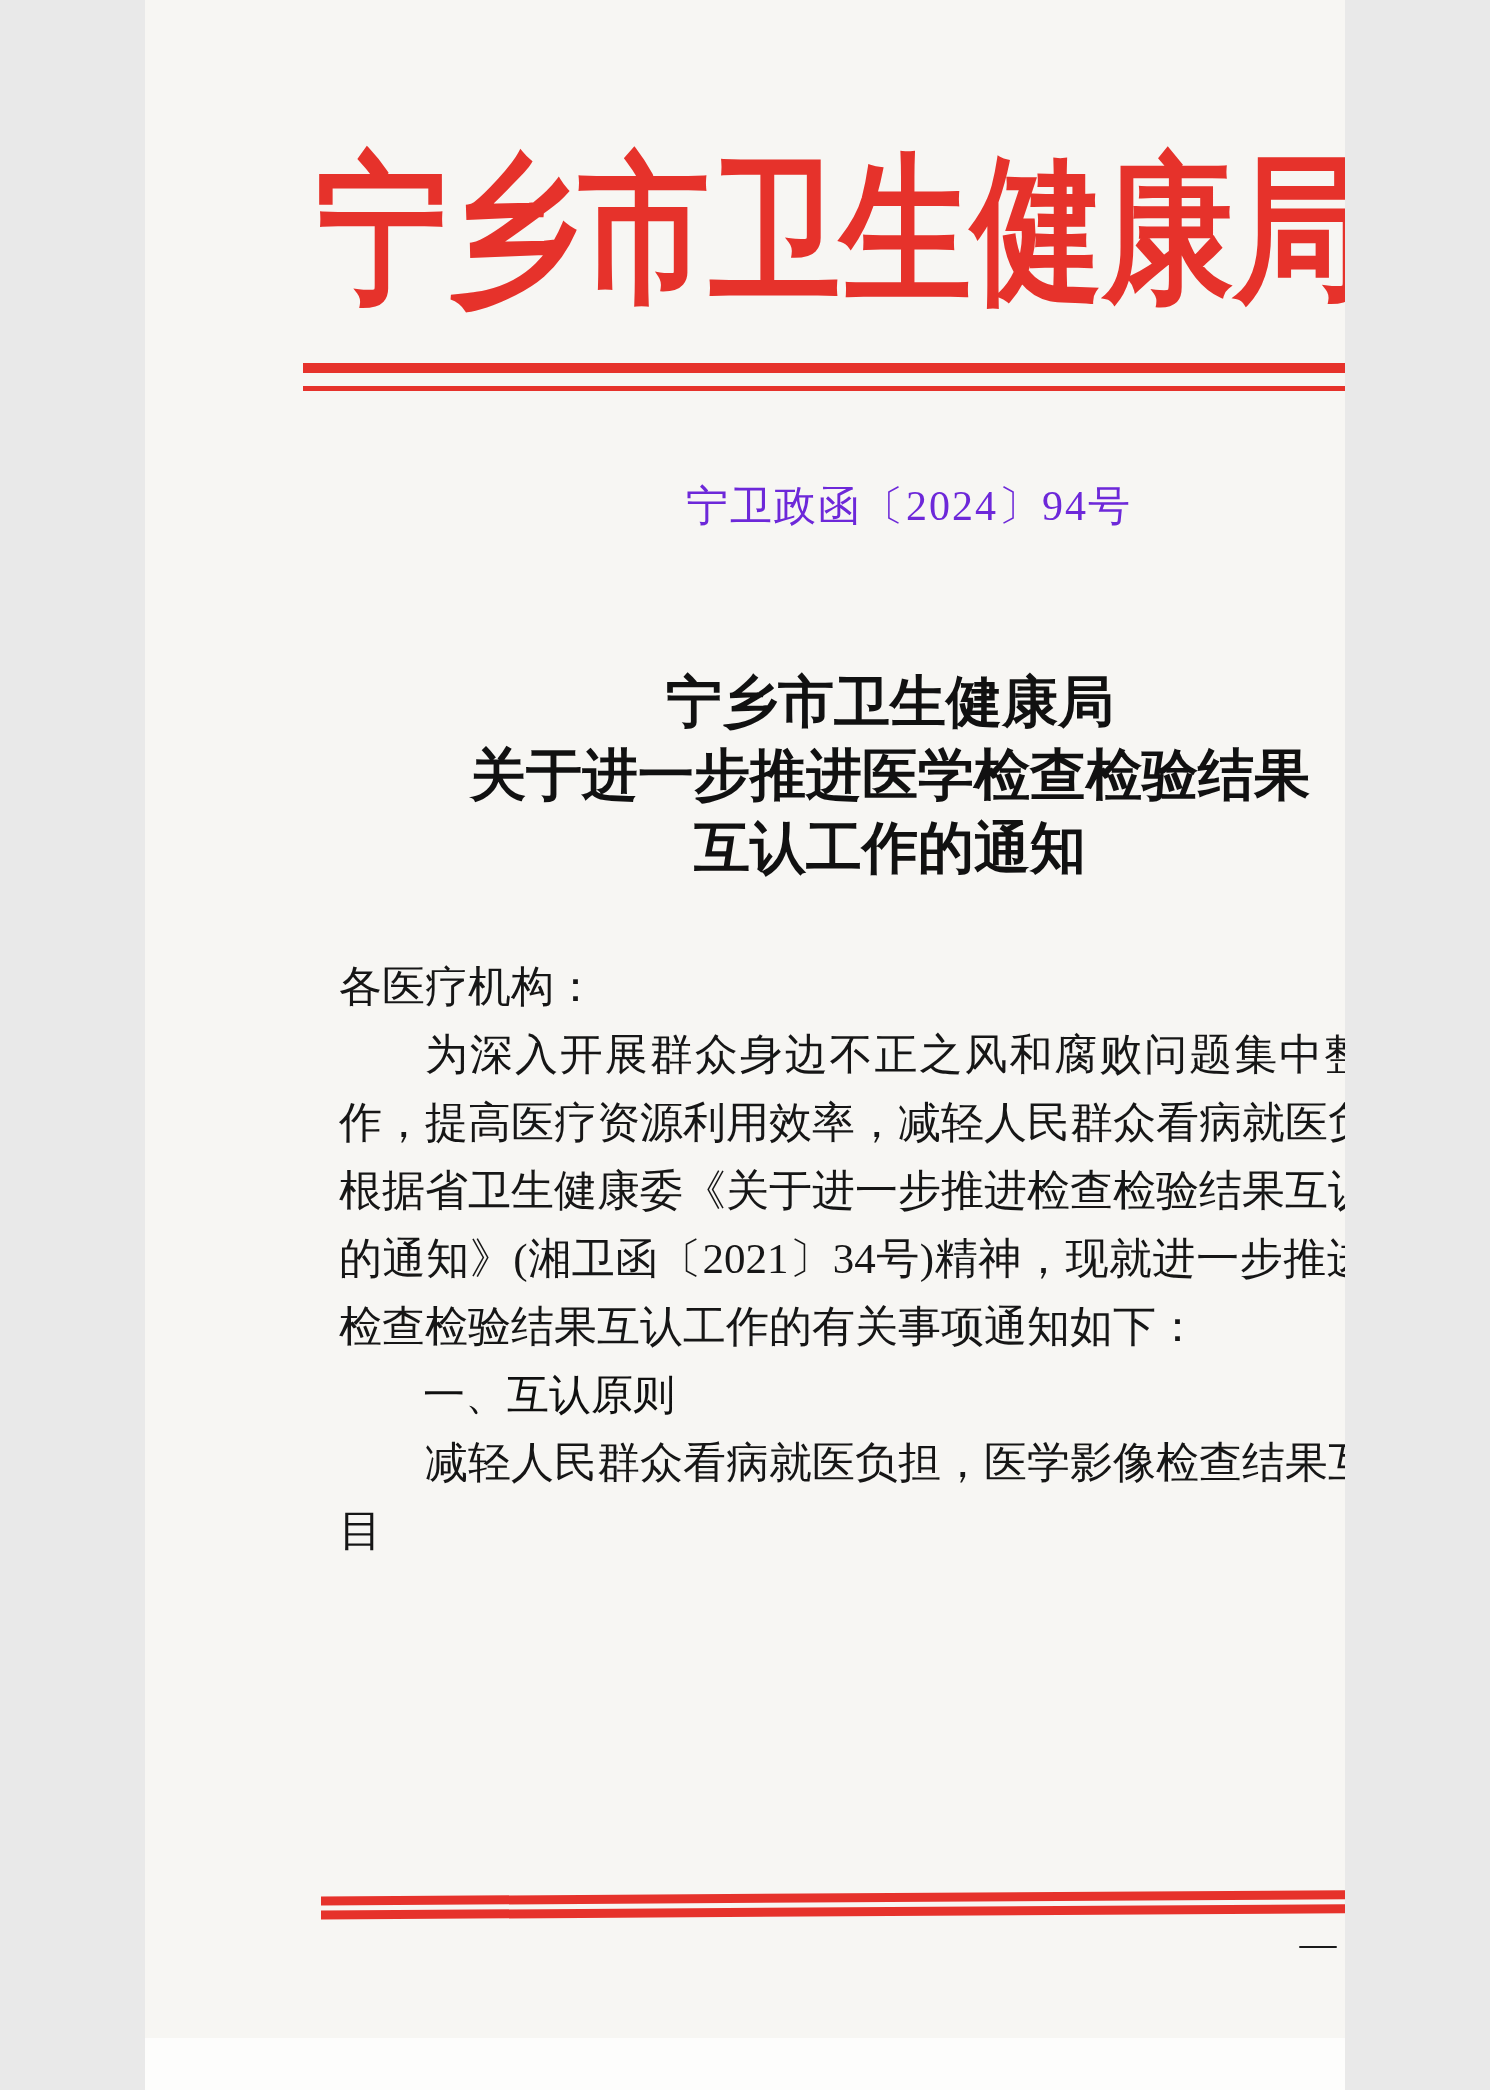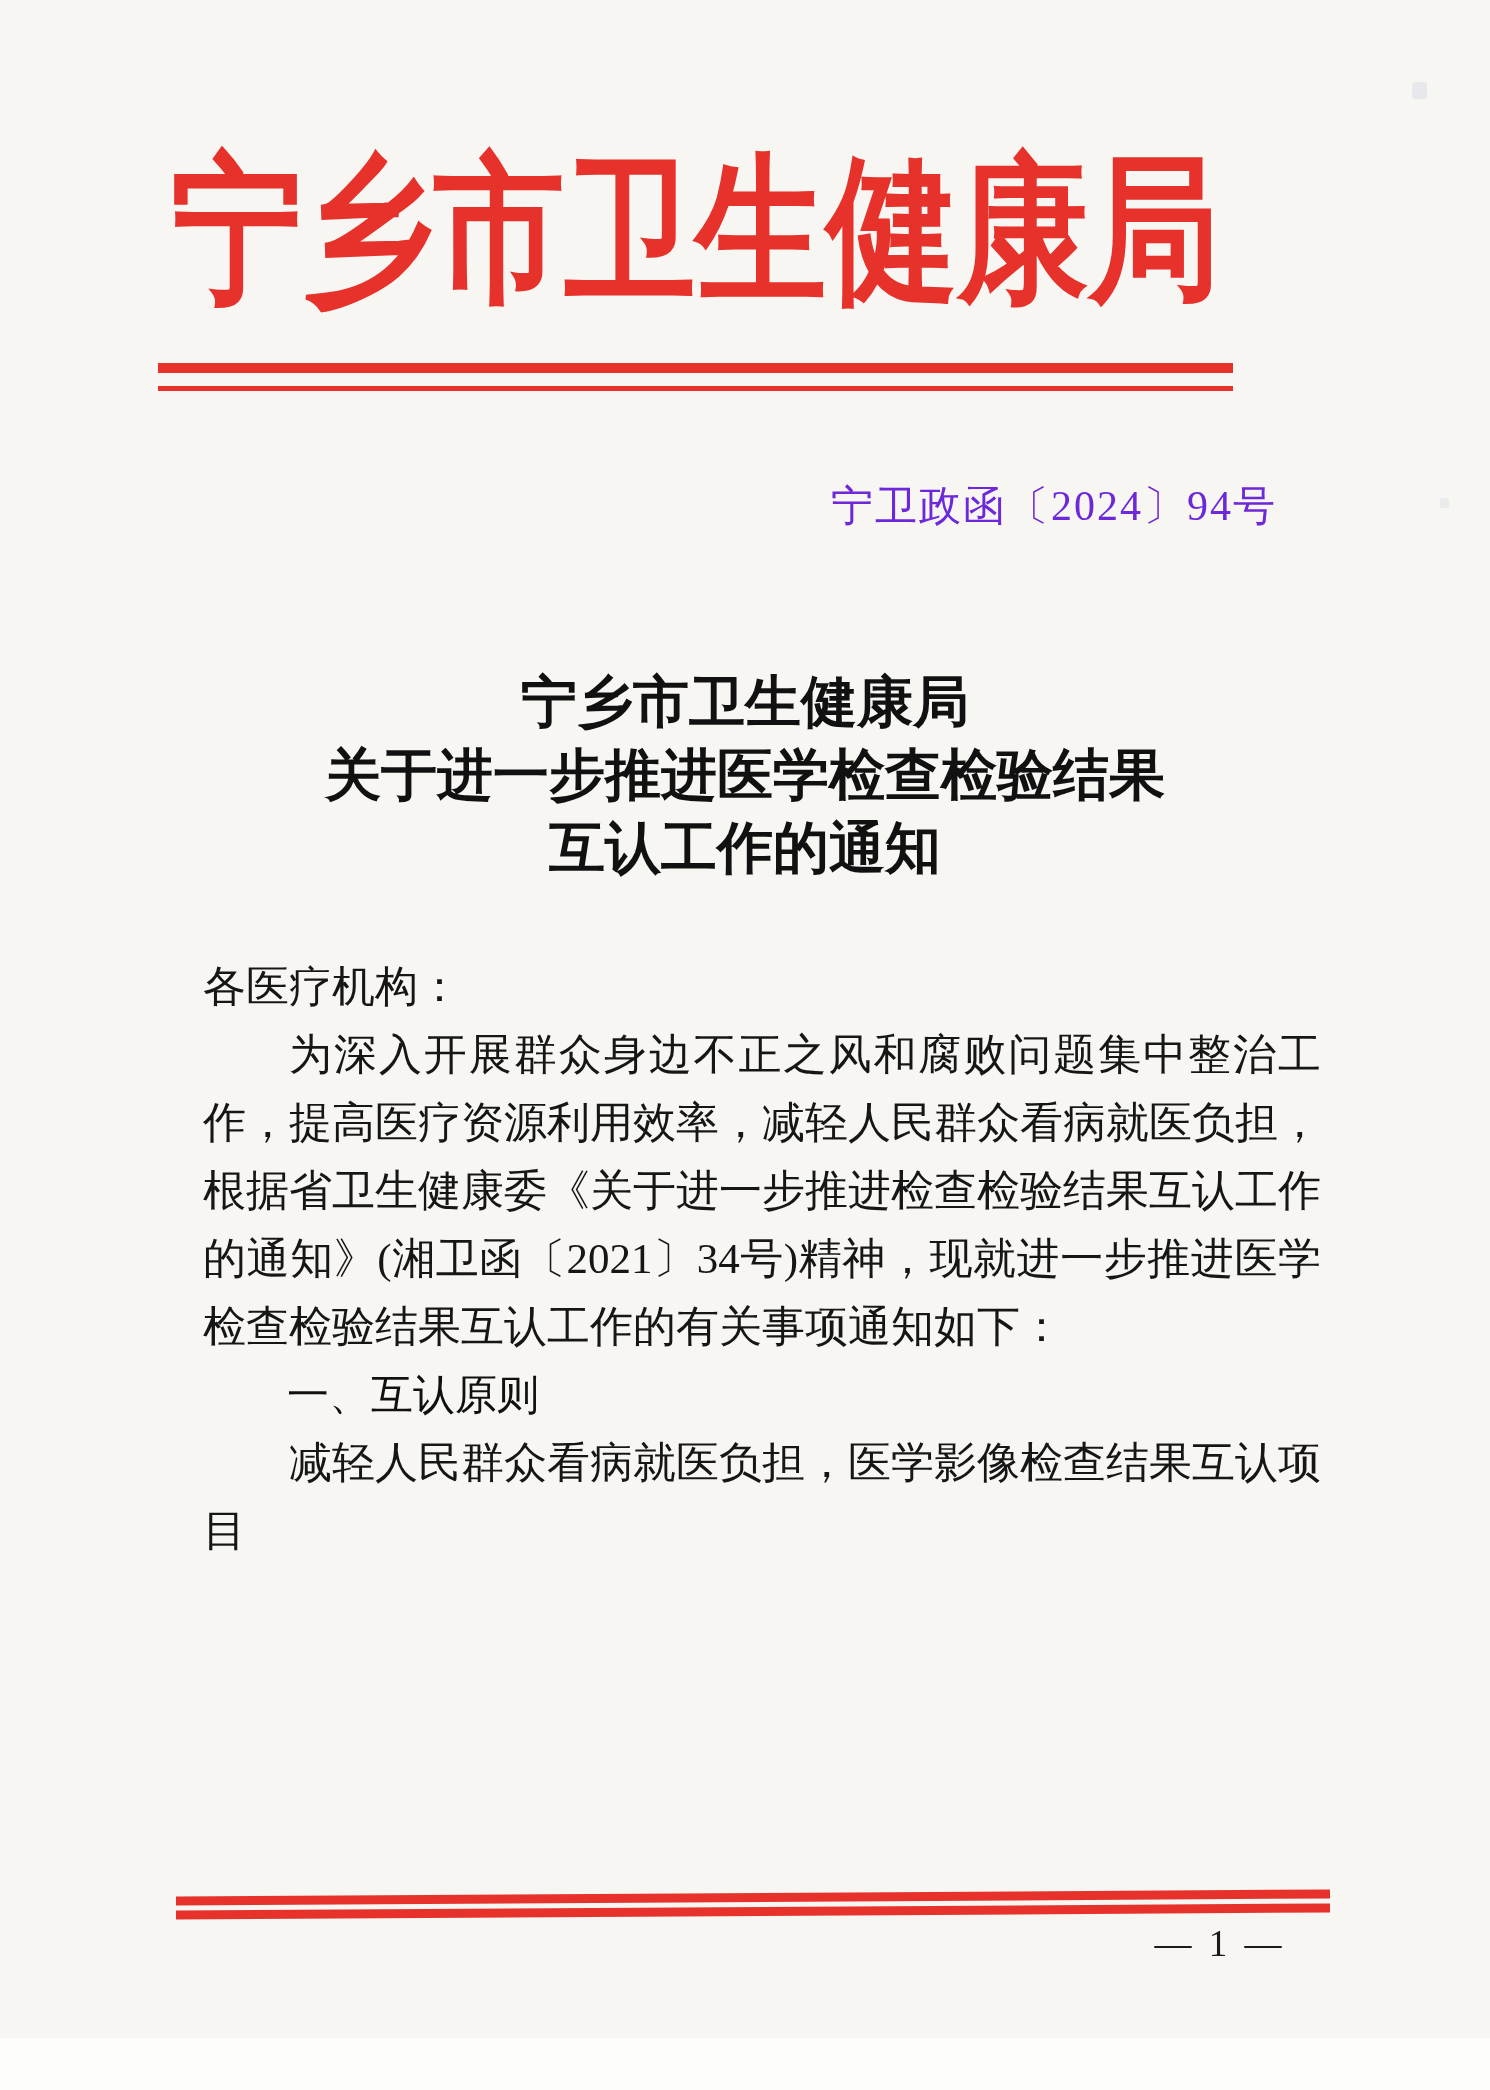--- a/index.html
+++ b/index.html
@@ -3,21 +3,21 @@
 <meta charset="utf-8">
 <style>
   :root{
     --accent:#e6322b;
     --ink:#1c1c1c;
     --paper:#f7f6f3;
   }
   html,body{margin:0;padding:0;background:#e9e9e9;}
   .page{
     position:relative;
-    width:1490px;height:2090px;
+    width:1200px;height:2090px;
     margin:0 auto;
     background:var(--paper);
     overflow:hidden;
     font-family:"Liberation Serif","DejaVu Serif",serif;
     color:var(--ink);
   }
   
   .masthead{
     position:absolute;left:158px;top:142px;width:1075px;height:178px;
     display:flex;align-items:center;justify-content:center;
@@ -43,21 +43,21 @@
   }
   
   .title{
     position:absolute;left:150px;top:666px;width:1190px;
     text-align:center;
     font-size:56px;line-height:73px;font-weight:bold;color:#111;
   }
   .title .t-line{display:block;}
   
   .body-text{
-    position:absolute;left:203px;top:953px;width:1118px;
+    position:absolute;left:194px;top:953px;width:1118px;
     font-size:43px;line-height:68px;
     text-align:justify;text-justify:inter-ideograph;
     color:#161616;
   }
   .body-text p{margin:0;}
   .para{text-indent:2em;}
   .section-heading{
     text-indent:2em;font-weight:normal;
     font-family:"Liberation Sans","DejaVu Sans",sans-serif;
     font-size:42px;color:#101010;

